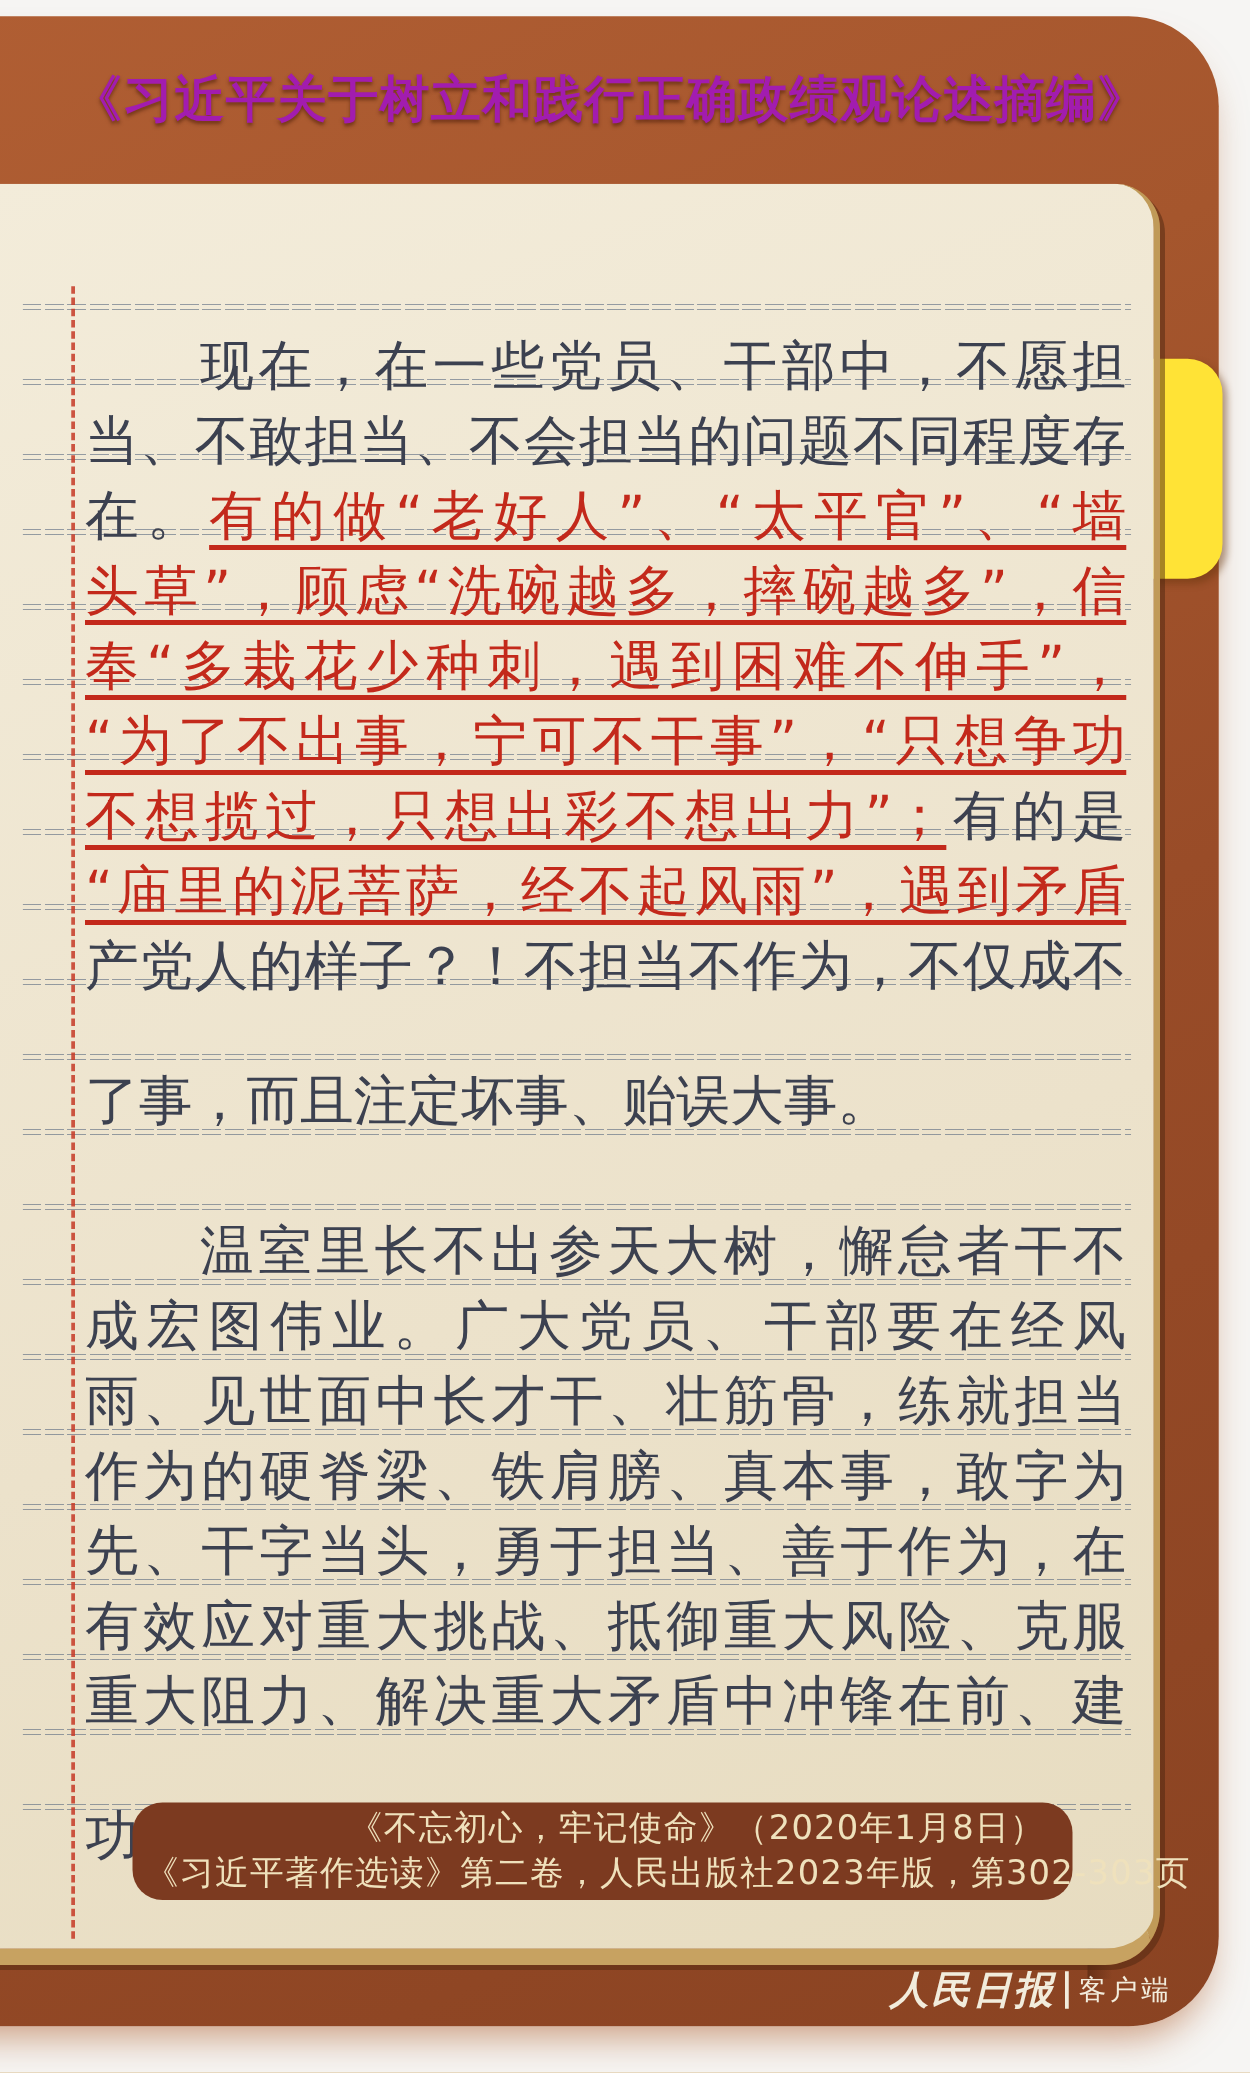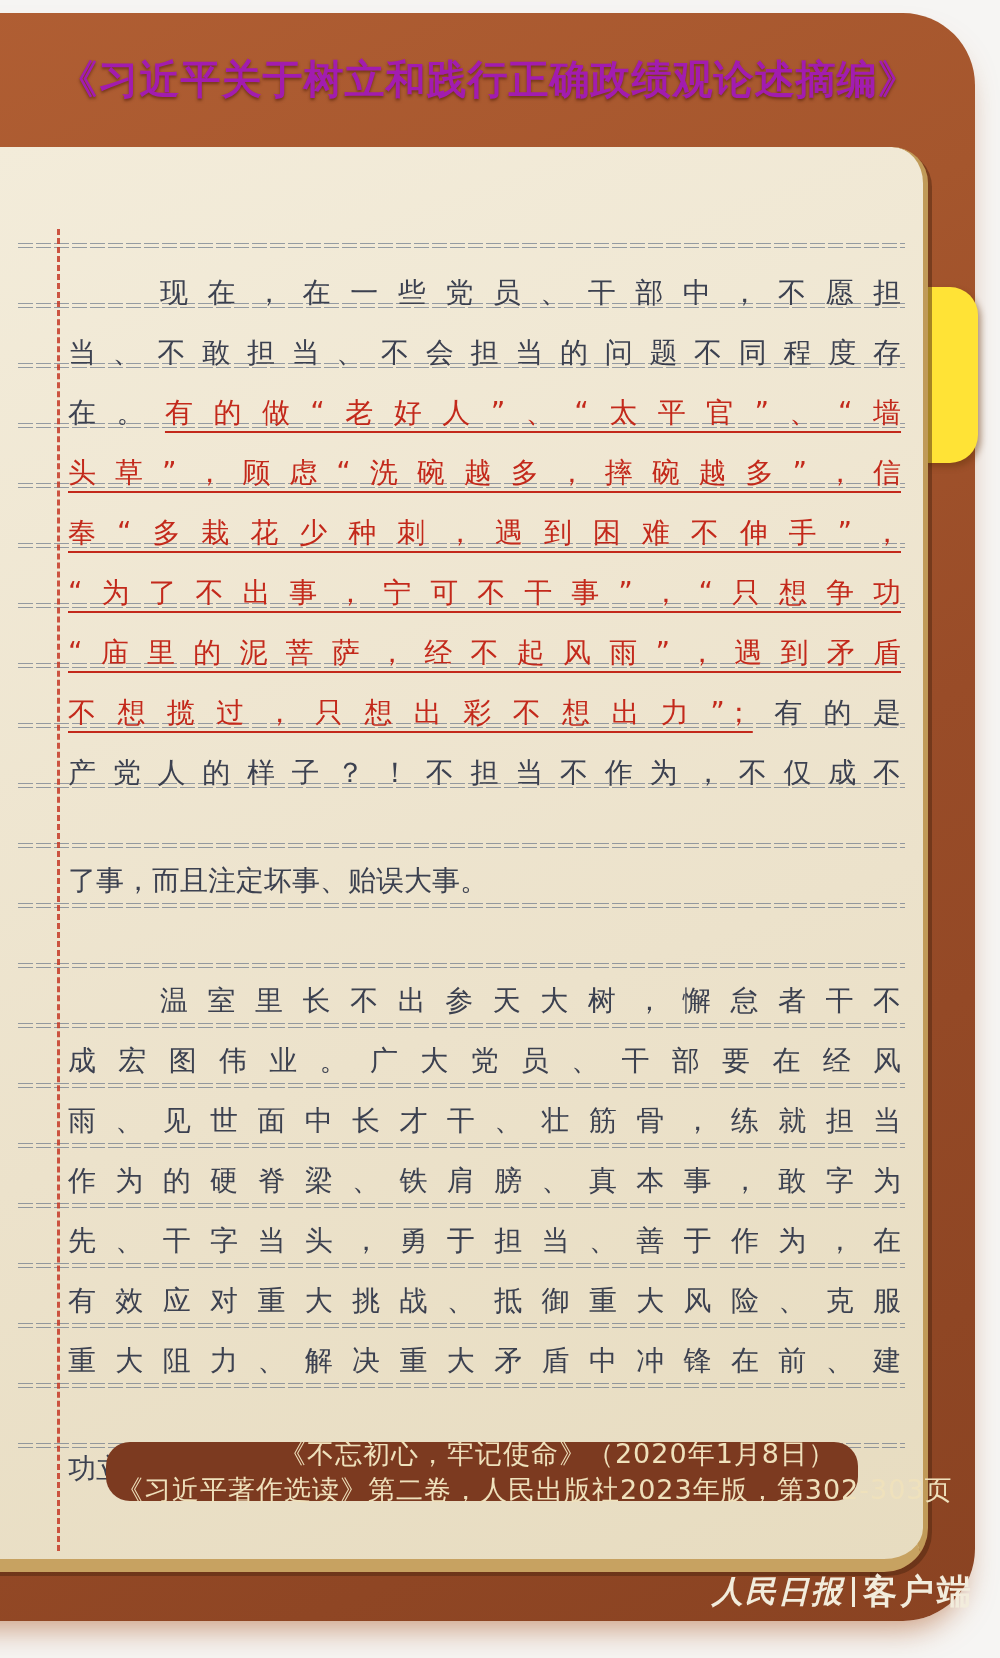--- a/index.html
+++ b/index.html
@@ -37,45 +37,45 @@
       rgba(86,102,126,.6) 4px 5px,transparent 5px 60px);
     -webkit-mask-image:repeating-linear-gradient(90deg,#000 0 15px,transparent 15px 18px);
     mask-image:repeating-linear-gradient(90deg,#000 0 15px,transparent 15px 18px);}
 
   
   .margin-line{position:absolute;left:73px;top:82px;height:1322px;width:0;
     border-left:3px dashed #c63a27;opacity:.85;}
 
   
   .text{position:absolute;left:84px;top:116px;width:833px;color:#3c4150;}
-  .row{height:60px;line-height:60px;font-size:28px;white-space:nowrap;
+  .row{height:60px;line-height:60px;font-size:43px;white-space:nowrap;
     text-align:justify;text-align-last:justify;text-justify:inter-character;
     font-weight:500;}
   .row.indent{text-indent:92px;}
   .row.flush{text-align:left;text-align-last:left;margin-top:48px;}
   .seg-ink{color:#3c4150;}
   .seg-red{color:#c3291b;
     text-decoration-line:underline;text-decoration-style:wavy;
     text-decoration-color:#7e120b;text-decoration-thickness:4px;
     text-underline-offset:9px;text-decoration:underline;}
 
   
-  .citation{position:absolute;left:122px;top:1295px;width:752px;height:59px;
+  .citation{position:absolute;left:122px;top:1295px;width:752px;height:78px;
     background:#7c3a20;border-radius:24px;box-sizing:border-box;
     display:flex;flex-direction:column;justify-content:center;
     padding:2px 22px 2px 10px;}
   .citation div{text-align:right;font-size:27px;line-height:36px;color:#efe1bc;
     letter-spacing:1px;white-space:nowrap;}
 
   
   .logo{position:absolute;left:680px;top:1572px;height:40px;
     display:flex;align-items:center;color:#f2ecdc;}
   .logo-script{font-size:31px;font-style:italic;font-weight:700;letter-spacing:2px;margin-left:32px;}
   .logo-bar{display:inline-block;width:3px;height:30px;background:#f2ecdc;margin:0 8px;}
-  .logo-client{font-size:34px;font-weight:700;letter-spacing:3px;}
+  .logo-client{font-size:22px;font-weight:400;letter-spacing:3px;}
 </style>
 </head>
 <body>
 
 <div class="page">
   <div class="panel">
     <div class="panel-inner-shade"></div>
   </div>
 
   <div class="title">《习近平关于树立和践行正确政绩观论述摘编》</div>
@@ -85,22 +85,22 @@
   <div class="paper">
     <div class="rules"></div>
     <div class="margin-line"></div>
     <div class="text">
         <div class="row indent"><span class="seg-ink">现在，在一些党员、干部中，不愿担</span></div>
         <div class="row"><span class="seg-ink">当、不敢担当、不会担当的问题不同程度存</span></div>
         <div class="row"><span class="seg-ink">在。</span><span class="seg-red">有的做“老好人”、“太平官”、“墙</span></div>
         <div class="row"><span class="seg-red">头草”，顾虑“洗碗越多，摔碗越多”，信</span></div>
         <div class="row"><span class="seg-red">奉“多栽花少种刺，遇到困难不伸手”，</span></div>
         <div class="row"><span class="seg-red">“为了不出事，宁可不干事”，“只想争功</span></div>
+        <div class="row"><span class="seg-red">不想揽过，只想出彩不想出力”；</span><span class="seg-ink">有的是</span></div>
         <div class="row"><span class="seg-red">“庙里的泥菩萨，经不起风雨”，遇到矛盾</span></div>
-        <div class="row"><span class="seg-red">不想揽过，只想出彩不想出力”；</span><span class="seg-ink">有的是</span></div>
         <div class="row"><span class="seg-ink">产党人的样子？！不担当不作为，不仅成不</span></div>
         <div class="row flush"><span class="seg-ink">了事，而且注定坏事、贻误大事。</span></div>
         <div class="row"></div>
         <div class="row indent"><span class="seg-ink">温室里长不出参天大树，懈怠者干不</span></div>
         <div class="row"><span class="seg-ink">成宏图伟业。广大党员、干部要在经风</span></div>
         <div class="row"><span class="seg-ink">雨、见世面中长才干、壮筋骨，练就担当</span></div>
         <div class="row"><span class="seg-ink">作为的硬脊梁、铁肩膀、真本事，敢字为</span></div>
         <div class="row"><span class="seg-ink">先、干字当头，勇于担当、善于作为，在</span></div>
         <div class="row"><span class="seg-ink">有效应对重大挑战、抵御重大风险、克服</span></div>
         <div class="row"><span class="seg-ink">重大阻力、解决重大矛盾中冲锋在前、建</span></div>

